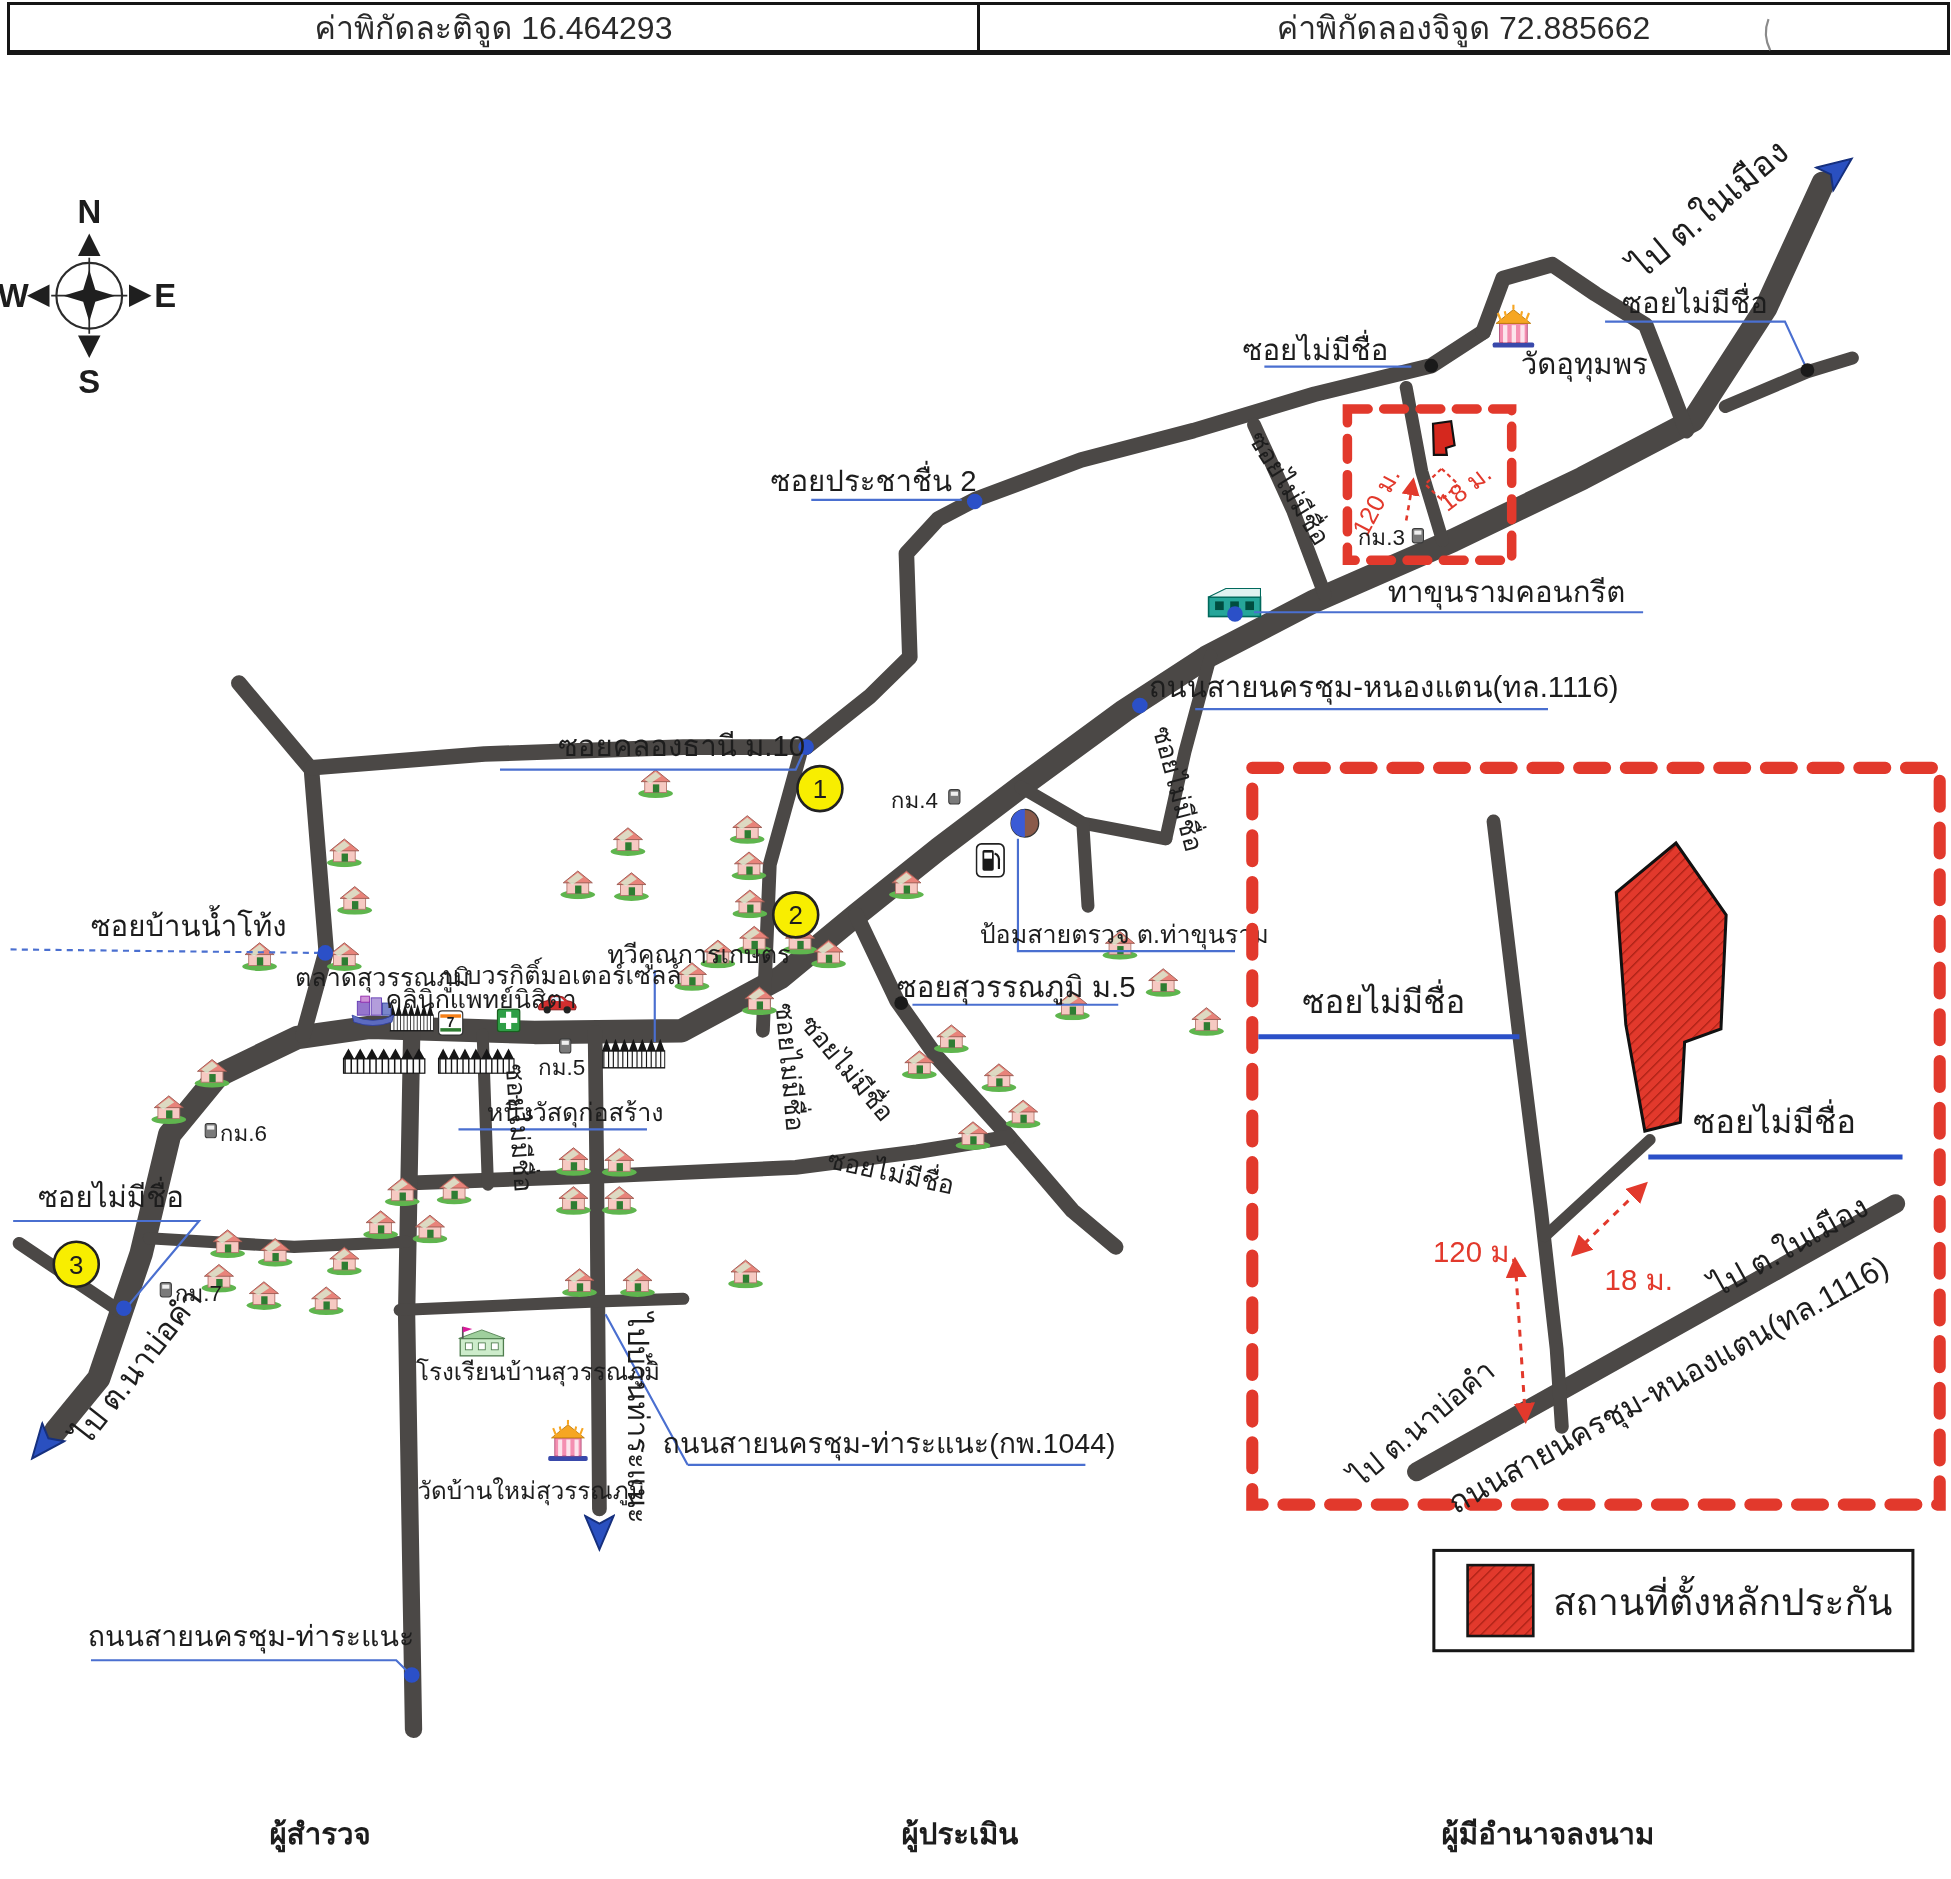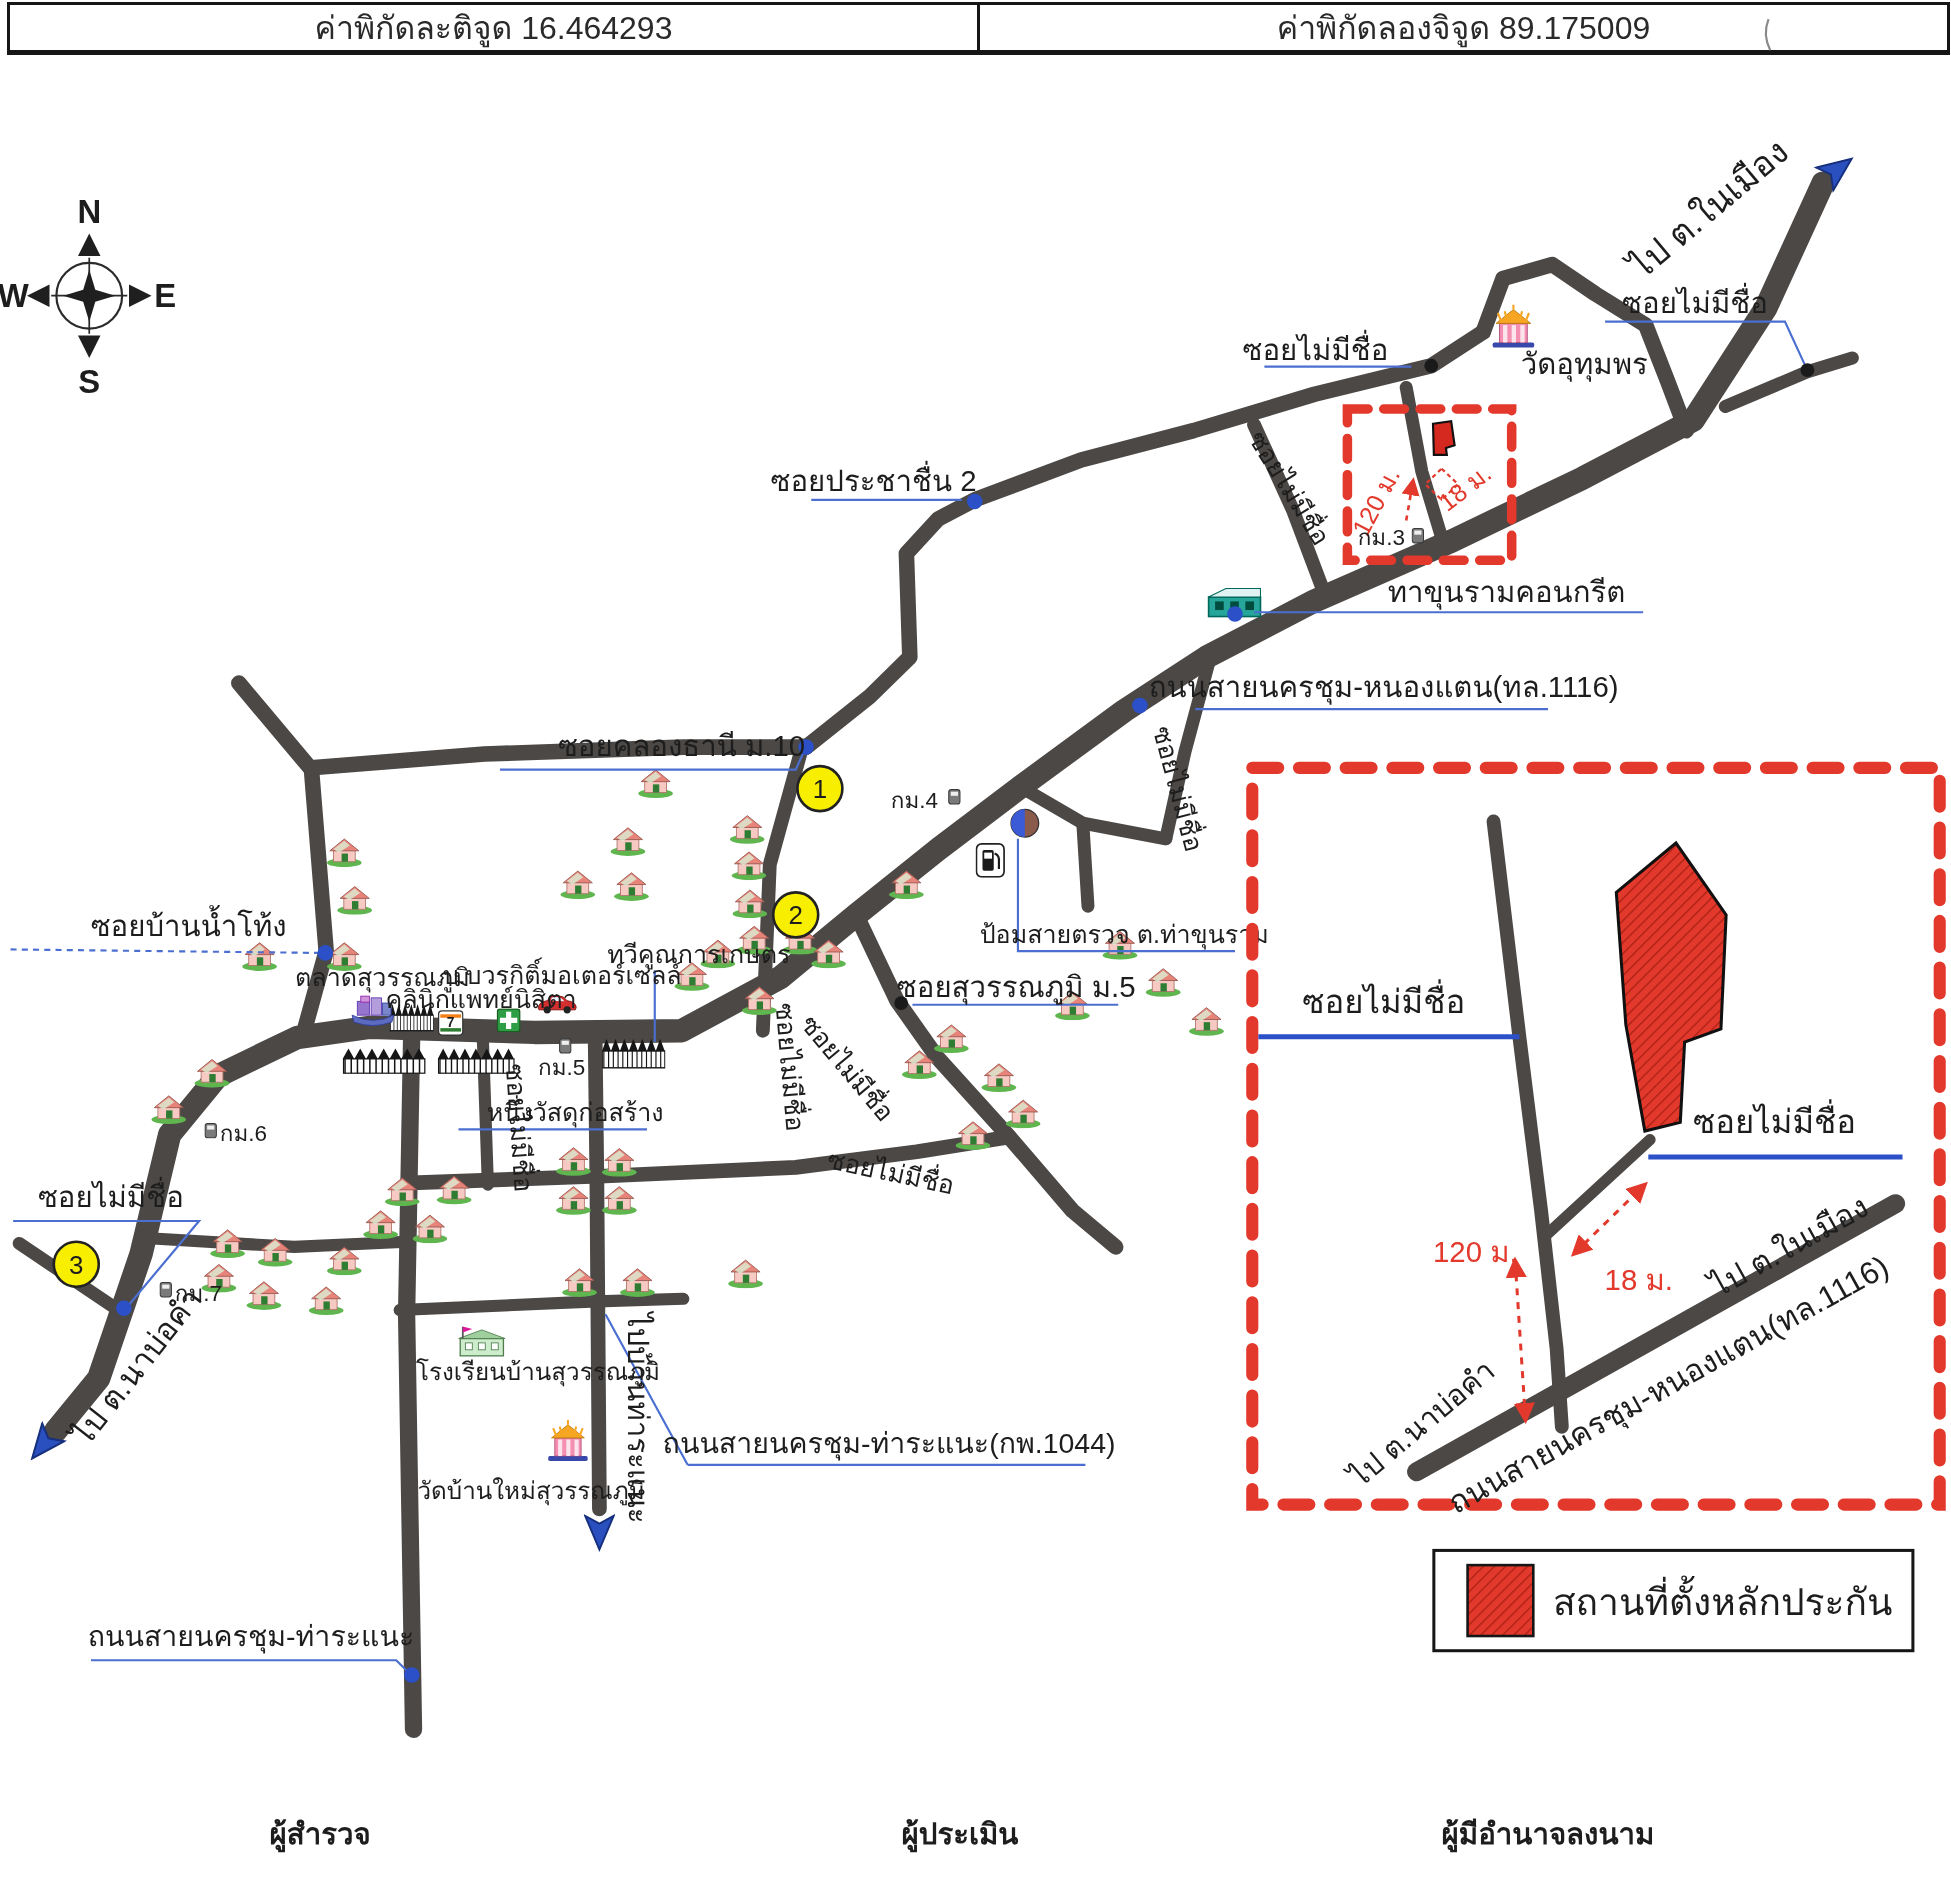--- a/index.html
+++ b/index.html
@@ -32,21 +32,21 @@
 </head>
 <body>
 
 <div class="page">
 
   <div class="coord-header">
     <div class="coord-cell">
       <span>ค่าพิกัดละติจูด 16.464293</span>
     </div>
     <div class="coord-cell">
-      <span>ค่าพิกัดลองจิจูด 89.175009</span>
+      <span>ค่าพิกัดลองจิจูด 72.885662</span>
     </div>
   </div>
 
   <svg id="map-svg" width="1952" height="1879" viewBox="0 0 2257 2173">
     <defs>
       <pattern id="hatch" width="9" height="9" patternTransform="rotate(45)" patternUnits="userSpaceOnUse">
         <rect width="9" height="9" fill="#e2392c"></rect>
         <line x1="0" y1="0" x2="0" y2="9" stroke="#a81f14" stroke-width="3"></line>
       </pattern>
       <marker id="ra" viewBox="0 0 10 10" refX="8" refY="5" markerWidth="7" markerHeight="7" orient="auto-start-reverse">

